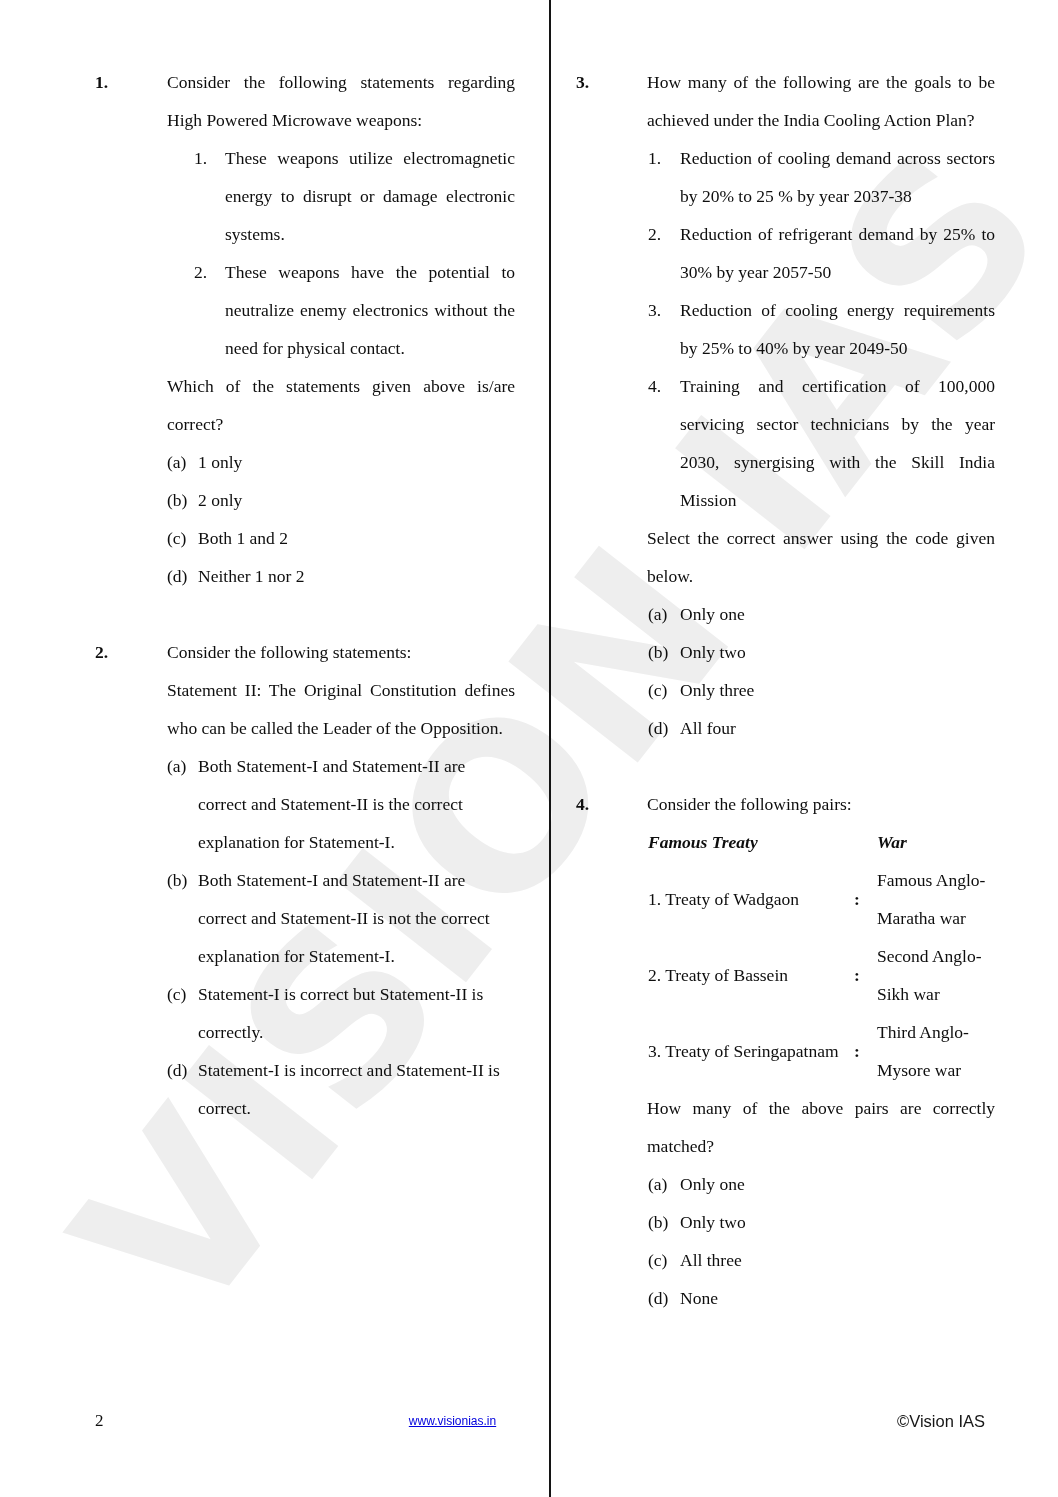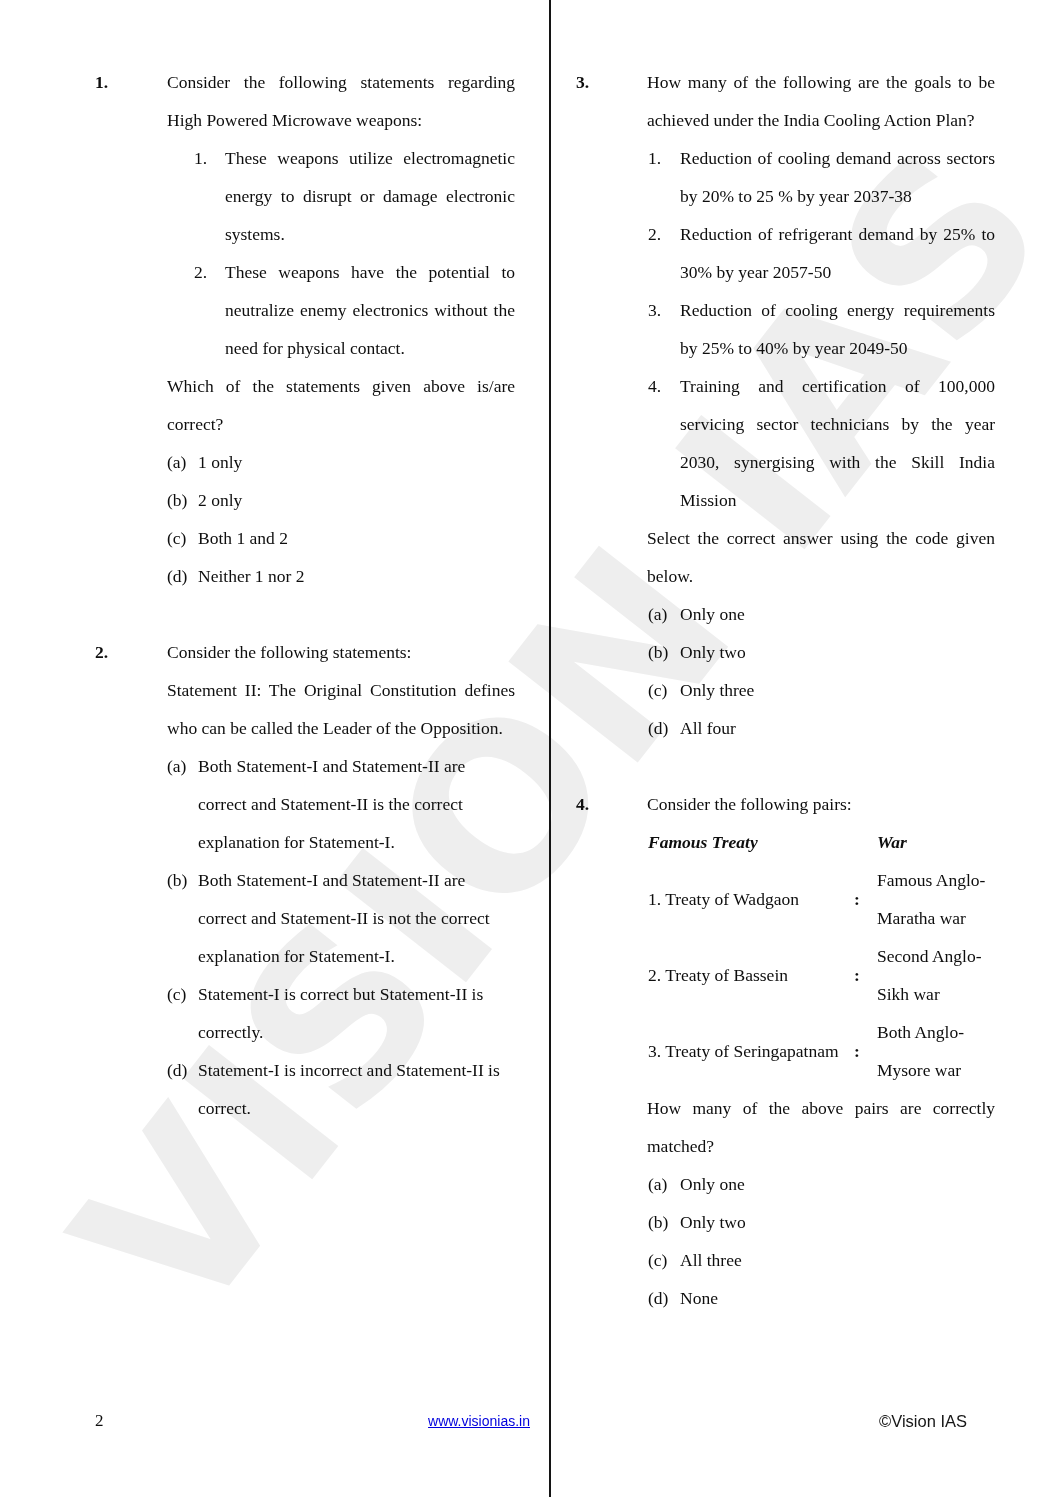--- a/index.html
+++ b/index.html
@@ -60,26 +60,26 @@
   .pcolon{flex:none;width:23px;font-weight:bold;}
   .pright{flex:1;min-width:0;}
   .bi{font-weight:bold;font-style:italic;}
 
   .footer-page{
     position:absolute;left:95px;top:1407px;z-index:2;
     font-family:"Liberation Serif", serif;font-size:17px;line-height:28px;
   }
   .footer-link-wrap{
     position:absolute;left:375px;top:1408px;width:155px;z-index:2;
-    text-align:right;
-    font-family:"Liberation Sans", sans-serif;font-size:14px;line-height:26px;
+    text-align:center;
+    font-family:"Liberation Sans", sans-serif;font-size:12px;line-height:26px;
   }
   .footer-link-wrap a{color:#0000dd;text-decoration:underline;cursor:pointer;}
   .footer-copy{
-    position:absolute;right:91px;top:1408px;z-index:2;
+    position:absolute;right:73px;top:1408px;z-index:2;
     font-family:"Liberation Sans", sans-serif;font-size:16.5px;line-height:26px;
     color:#161616;
   }
 </style>
 </head>
 <body>
 
 <div class="page">
   <div class="watermark">VISION IAS</div>
   <div class="divider"></div>
@@ -195,21 +195,21 @@
             <div class="pright">Famous Anglo-Maratha war</div>
           </div>
           <div class="pairrow">
             <div class="pleft">2. Treaty of Bassein</div>
             <div class="pcolon">:</div>
             <div class="pright">Second Anglo-Sikh war</div>
           </div>
           <div class="pairrow">
             <div class="pleft">3. Treaty of Seringapatnam</div>
             <div class="pcolon">:</div>
-            <div class="pright">Both Anglo-Mysore war</div>
+            <div class="pright">Third Anglo-Mysore war</div>
           </div>
           <div class="para">How many of the above pairs are correctly matched?</div>
           <div class="row option">
             <span class="label">(a)</span>
             <div class="text">Only one</div>
           </div>
           <div class="row option">
             <span class="label">(b)</span>
             <div class="text">Only two</div>
           </div>

